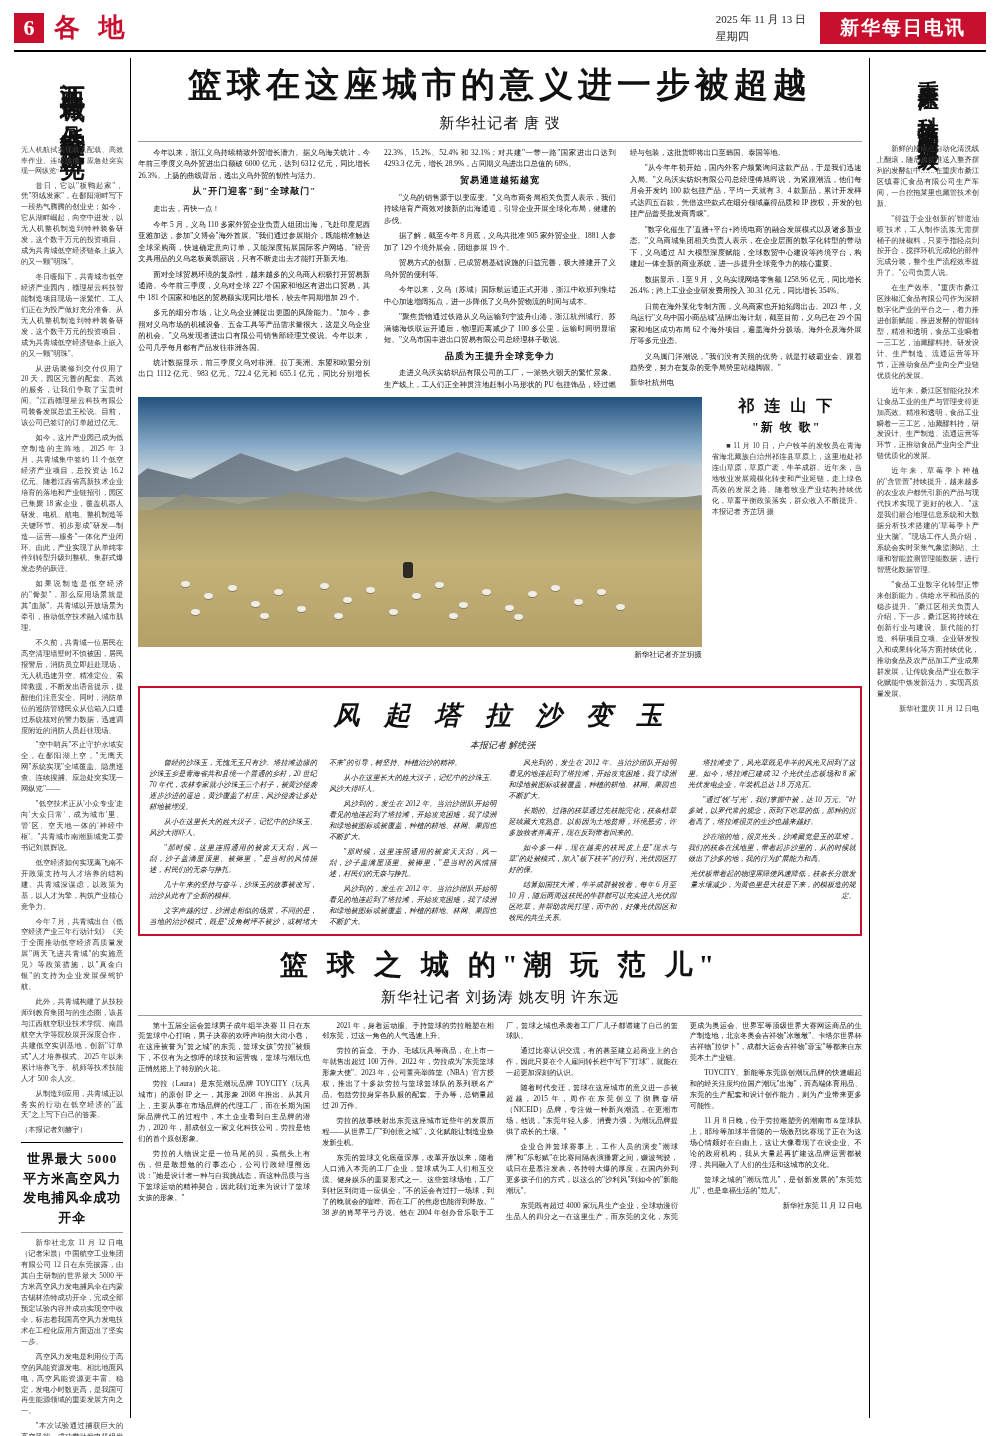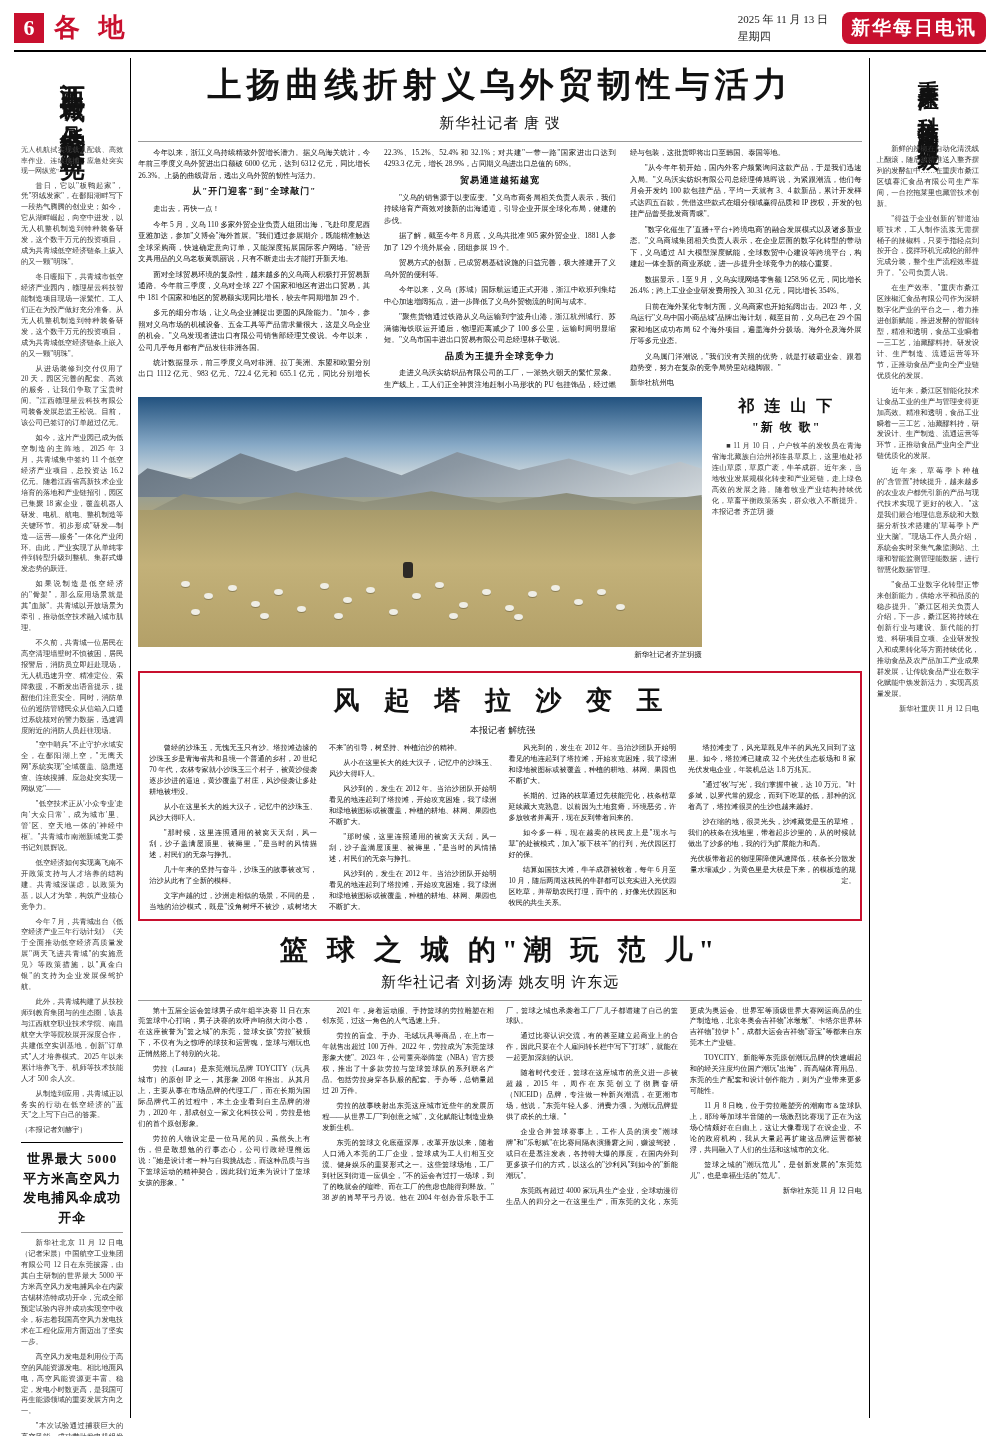--- a/index.html
+++ b/index.html
@@ -20,21 +20,21 @@
   .page-num {
     width:30px; height:30px; background:#c8102e; color:#fff;
     font-size:22px; font-weight:bold; display:flex; align-items:center; justify-content:center;
     font-family:"Liberation Serif", serif;
   }
   .section-name { font-size:26px; font-weight:bold; letter-spacing:6px; color:#c8102e; font-family:"Liberation Serif", serif;}
   .mast-right { display:flex; align-items:center; gap:14px; }
   .mast-date { font-size:11px; color:#222; line-height:1.5; }
   .paper-logo {
     background:#c8102e; color:#fff; font-size:19px; font-weight:bold;
-    padding:3px 9px; letter-spacing:2px;border-radius:8px;
+    padding:3px 20px; letter-spacing:2px;
   }
 
   
   .grid { display:flex; gap:0; margin-top:6px; height:1360px; }
   .col { padding:0 7px; }
   .col-left { width:118px; border-right:1px solid #000; }
   .col-mid { width:742px; }
   .col-right { width:118px; border-left:1px solid #000; }
 
   
@@ -76,21 +76,21 @@
         background:linear-gradient(#7d7f72,#9a9a83);
         clip-path:polygon(0% 100%,8% 48%,18% 70%,28% 44%,40% 66%,52% 42%,64% 68%,76% 46%,88% 70%,100% 50%,100% 100%); }
   .grass { position:absolute; left:0; top:45%; width:100%; height:55%;
         background:linear-gradient(#a89b6b, #c3b179 40%, #b3a068 100%); }
   .flock { position:absolute; left:6%; top:72%; width:82%; height:16%; }
   .sheep { position:absolute; width:9px; height:6px; background:#efeee6; border-radius:50%; box-shadow:0 1px 0 rgba(0,0,0,.25);}
   .rider { position:absolute; left:47%; top:66%; width:10px; height:16px; background:#2d2a26; border-radius:3px; }
   .photo-cap { font-size:7.5px; text-align:right; margin-top:3px; }
 
   
-  .feature-box { border:2px solid #c8102e; padding:8px 4px 6px 9px; margin-top:7px; }
+  .feature-box { border:2px solid #c8102e; padding:8px 4px 6px 9px; margin-top:22px;font-style:italic; }
   .feature-title { text-align:center; font-size:26px; font-weight:bold; letter-spacing:9px; margin:2px 0 6px 0; }
   .feature-byline { text-align:center; font-size:9px; margin-bottom:6px; }
 
   
   .bottom-head { text-align:center; font-size:28px; font-weight:bold; letter-spacing:6px; margin:10px 0 4px 0; }
 
   .rule { border-top:1px solid #000; margin:6px 0; }
   .rule-thin { border-top:1px solid #999; margin:5px 0; }
 
   .sub-title-2 { text-align:center; font-weight:bold; font-size:13px; line-height:1.5; margin:6px 0 4px 0; letter-spacing:1px;}
@@ -148,21 +148,21 @@
         <p>新华社北京 11 月 12 日电（记者宋晨）中国航空工业集团有限公司 12 日在东莞披露，由其自主研制的世界最大 5000 平方米高空风力发电捕风伞在内蒙古锡林浩特成功开伞，完成全部预定试验内容并成功实现空中收伞，标志着我国高空风力发电技术在工程化应用方面迈出了坚实一步。</p>
         <p>高空风力发电是利用位于高空的风能资源发电。相比地面风电，高空风能资源更丰富、稳定，发电小时数更高，是我国可再生能源领域的重要发展方向之一。</p>
         <p>"本次试验通过捕获巨大的高空风能，成功带动发电机组发电，验证 5000 平方米级高空风力发电捕风伞系统的设计合理性、功能可靠性和使用安全性。"中国航空工业集团有限公司相关负责人介绍。</p>
 
       </div>
 
     </div>
 
     <div class="col col-mid">
 
-      <div class="main-head">上扬曲线折射义乌外贸韧性与活力</div>
+      <div class="main-head">篮球在这座城市的意义进一步被超越</div>
       <div class="byline">新华社记者 唐 弢</div>
       <div class="rule-thin"></div>
 
       <div class="cols3">
         <p>今年以来，浙江义乌持续精致外贸增长潜力。据义乌海关统计，今年前三季度义乌外贸进出口额破 6000 亿元，达到 6312 亿元，同比增长 26.3%。上扬的曲线背后，透出义乌外贸的韧性与活力。</p>
         <p class="subhead">从"开门迎客"到"全球敲门"</p>
         <p>走出去，再快一点！</p>
         <p>今年 5 月，义乌 110 多家外贸企业负责人组团出海，飞赴印度尼西亚雅加达，参加"义博会"海外首展。"我们通过参展期介，既能精准触达全球采购商，快速确定意向订单，又能深度拓展国际客户网络。"经营文具用品的义乌老板黄凯丽说，只有不断走出去才能打开新天地。</p>
         <p>面对全球贸易环境的复杂性，越来越多的义乌商人积极打开贸易新通路。今年前三季度，义乌对全球 227 个国家和地区有进出口贸易，其中 181 个国家和地区的贸易额实现同比增长，较去年同期增加 29 个。</p>
         <p>多元的细分市场，让义乌企业捕捉出更圆的风险能力。"加今，参照对义乌市场的机械设备、五金工具等产品需求量很大，这是义乌企业的机会。"义乌发现者进出口有限公司销售部经理艾俊说。今年以来，公司几乎每月都有产品发往非洲各国。</p>

